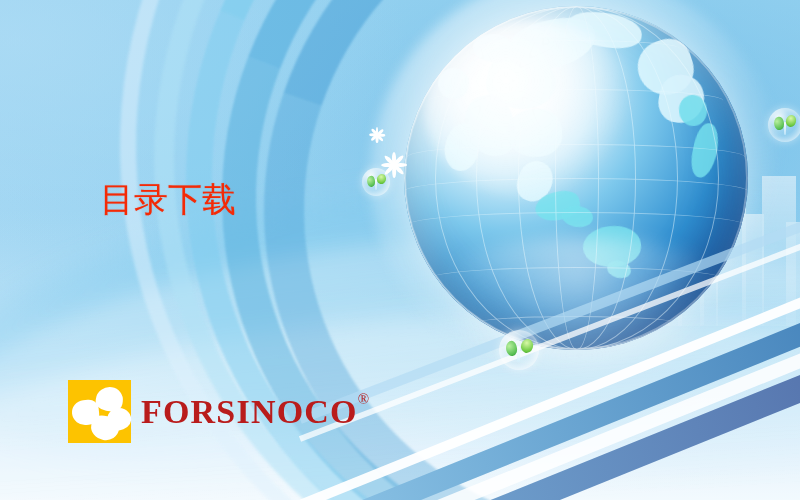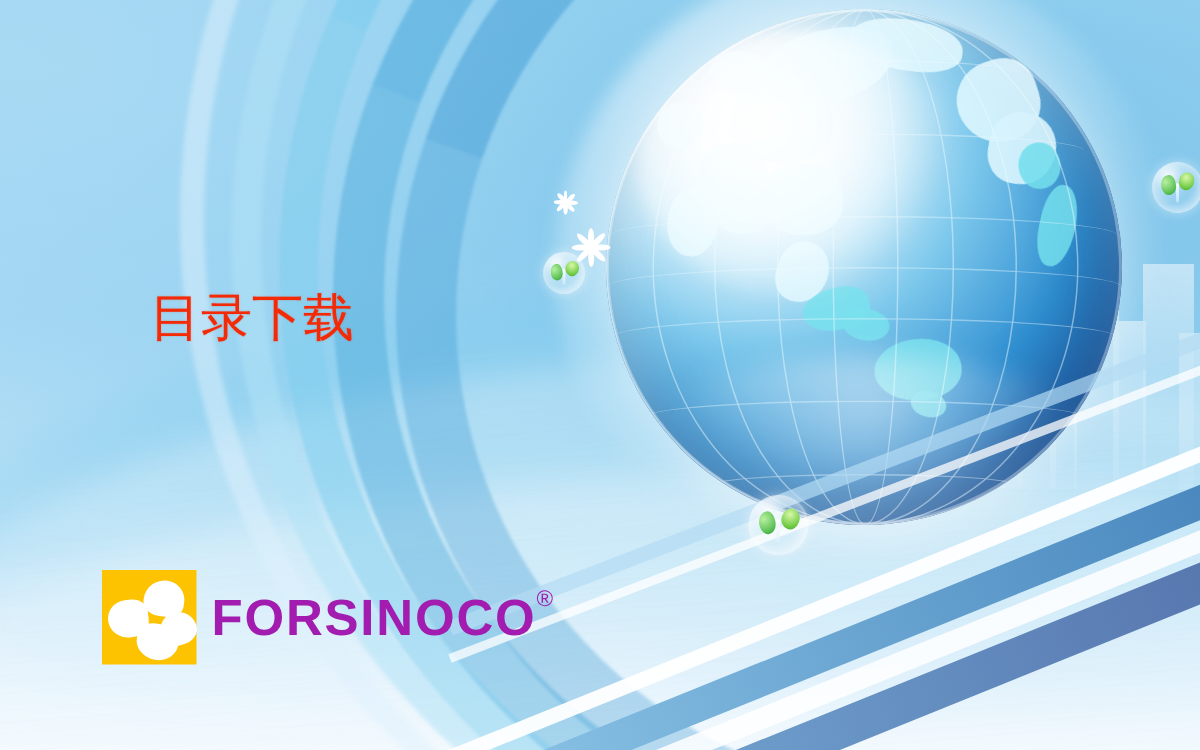--- a/index.html
+++ b/index.html
@@ -218,46 +218,46 @@
     position:absolute;left:86px;top:163px;
     width:380px;
     color:#f42a06;
     font-size:34px;
     line-height:1.0;
     letter-spacing:0px;
     font-family:"Liberation Sans","DejaVu Sans",sans-serif;
     text-shadow:0 0 1px rgba(244,42,6,.5);
   }
   .headline .l1{display:block;}
-  .headline .l2{display:block;margin-top:32px;margin-left:14px;}
+  .headline .l2{display:block;margin-top:20px;margin-left:14px;font-family:Liberation Serif, serif;}
 
   
   .logo{
     position:absolute;left:68px;top:380px;
     display:flex;align-items:center;gap:10px;
   }
   .logo-mark{
     position:relative;width:63px;height:63px;
     background:#fdc300;
     flex:0 0 auto;
   }
   .petal{position:absolute;background:#ffffff;}
   .p1{width:27px;height:24px;left:28px;top:7px;border-radius:58% 52% 40% 48%/62% 58% 40% 40%;transform:rotate(8deg);}
   .p2{width:24px;height:22px;left:39px;top:28px;border-radius:50% 55% 48% 45%/52% 58% 45% 42%;transform:rotate(-18deg);}
   .p3{width:28px;height:24px;left:23px;top:36px;border-radius:45% 50% 55% 58%/42% 45% 58% 58%;transform:rotate(10deg);}
   .p4{width:27px;height:25px;left:4px;top:20px;border-radius:52% 42% 48% 56%/55% 42% 46% 58%;transform:rotate(-6deg);}
 
   .logo-text{display:flex;flex-direction:column;justify-content:center;}
   .brand{
-    color:#a21caf;
+    color:#b91c1c;
     font-size:34px;
     font-weight:bold;
     letter-spacing:1.2px;
     line-height:1.0;
-    font-family:Liberation Sans, sans-serif;
+    font-family:Liberation Serif, serif;
     position:relative;
     white-space:nowrap;
   }
   .brand .reg{
     font-size:15px;
     vertical-align:super;
     letter-spacing:0;
     font-weight:normal;
     position:relative;
     top:-6px;

